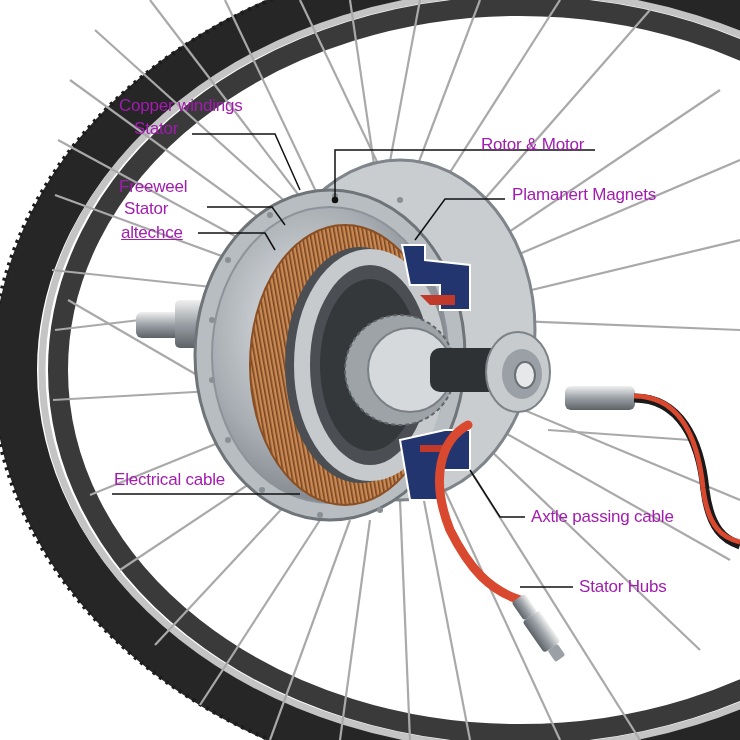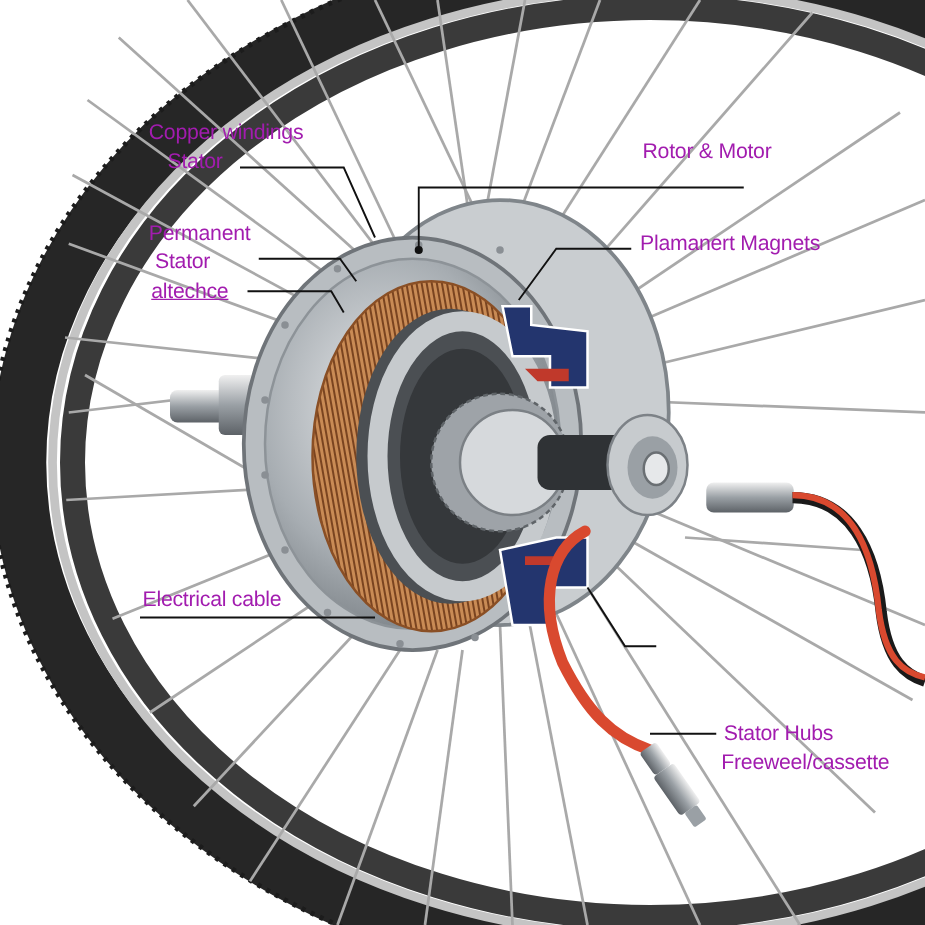--- a/index.html
+++ b/index.html
@@ -155,21 +155,21 @@
     <polyline points="505,199 445,199 415,240"></polyline>
     <polyline points="112,494 300,494"></polyline>
     <polyline points="525,517 500,517 470,470"></polyline>
     <polyline points="573,587 520,587"></polyline>
     <circle cx="335" cy="200" r="2.5" fill="#111"></circle>
   </g>
 </svg>
 
 <div class="label center" style="left:119px; top:95px;">Copper windings</div>
 <div class="label" style="left:134px; top:118px;">Stator</div>
-<div class="label" style="left:119px; top:176px;">Permanent</div>
+<div class="label" style="left:119px; top:176px;">Freeweel</div>
 <div class="label" style="left:124px; top:198px;">Stator</div>
 <div class="label" style="left:121px; top:222px;text-decoration:underline;">altechce</div>
-<div class="label" style="left:481px; top:110px;margin-left:33px;">Rotor &amp; Motor</div>
+<div class="label" style="left:481px; top:134px;">Rotor &amp; Motor</div>
 <div class="label" style="left:114px; top:469px;">Electrical cable</div>
 <div class="label" style="left:512px; top:184px;">Plamanert Magnets</div>
+<div class="label" style="left:531px; top:506px;">Axtle passing cable</div>
 <div class="label" style="left:579px; top:576px;">Stator Hubs</div>
-<div class="label" style="left:577px; top:599px;">Freeweel/cassette</div>
 </div>
 
 </body></html>

